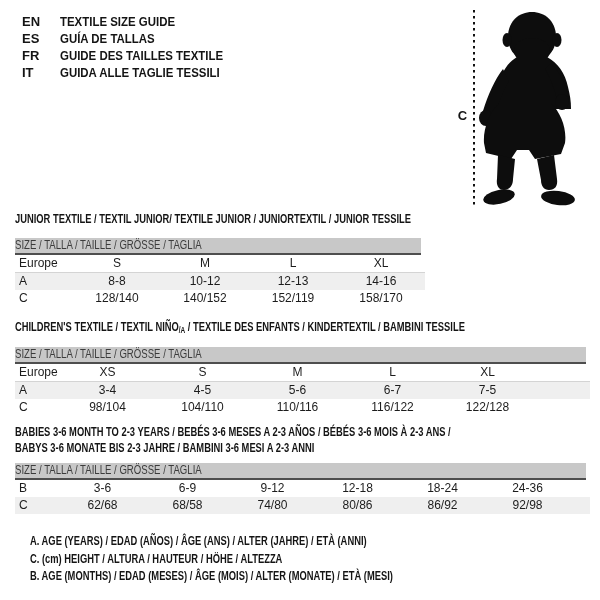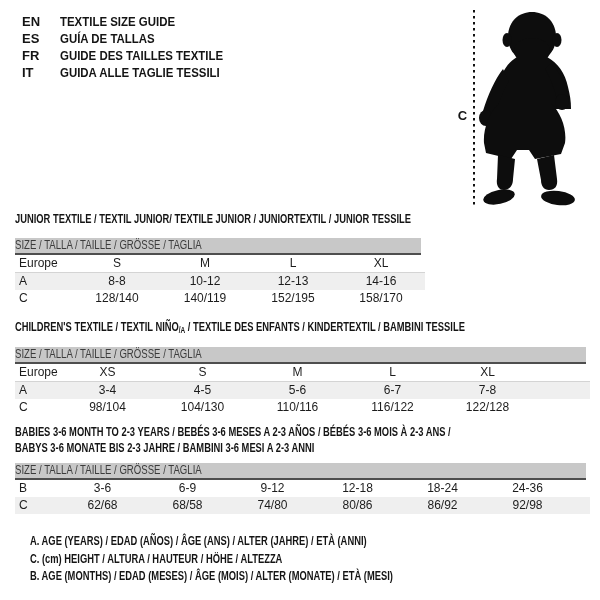--- a/index.html
+++ b/index.html
@@ -113,22 +113,22 @@
     <tr class="shaded">
       <td class="lbl">A</td>
       <td>8-8</td>
       <td>10-12</td>
       <td>12-13</td>
       <td>14-16</td>
     </tr>
     <tr>
       <td class="lbl">C</td>
       <td>128/140</td>
-      <td>140/119</td>
-      <td>152/195</td>
+      <td>140/152</td>
+      <td>152/119</td>
       <td>158/170</td>
     </tr>
   </tbody>
     </table>
 
   <div class="abs sec-title" style="left:15px; top:319px;">
     <span class="sq sq72"><span>CHILDREN'S TEXTILE / TEXTIL NIÑO</span><span class="subs">/A</span><span> / TEXTILE DES ENFANTS / KINDERTEXTIL / BAMBINI TESSILE</span></span>
   </div>
   <div class="abs size-bar" style="left:15px; top:347px; width:571px;">
     <span class="sq sq80">SIZE / TALLA / TAILLE / GRÖSSE / TAGLIA</span>
@@ -152,27 +152,27 @@
       <td>L</td>
       <td>XL</td>
       <td></td>
     </tr>
     <tr class="shaded">
       <td class="lbl">A</td>
       <td>3-4</td>
       <td>4-5</td>
       <td>5-6</td>
       <td>6-7</td>
-      <td>7-8</td>
+      <td>7-5</td>
       <td></td>
     </tr>
     <tr>
       <td class="lbl">C</td>
       <td>98/104</td>
-      <td>104/130</td>
+      <td>104/110</td>
       <td>110/116</td>
       <td>116/122</td>
       <td>122/128</td>
       <td></td>
     </tr>
   </tbody>
     </table>
 
   <div class="abs sec-title" style="left:15px; top:424px;">
     <div><span class="sq sq72">BABIES 3-6 MONTH TO 2-3 YEARS / BEBÉS 3-6 MESES A 2-3 AÑOS / BÉBÉS 3-6 MOIS À 2-3 ANS /</span></div>

